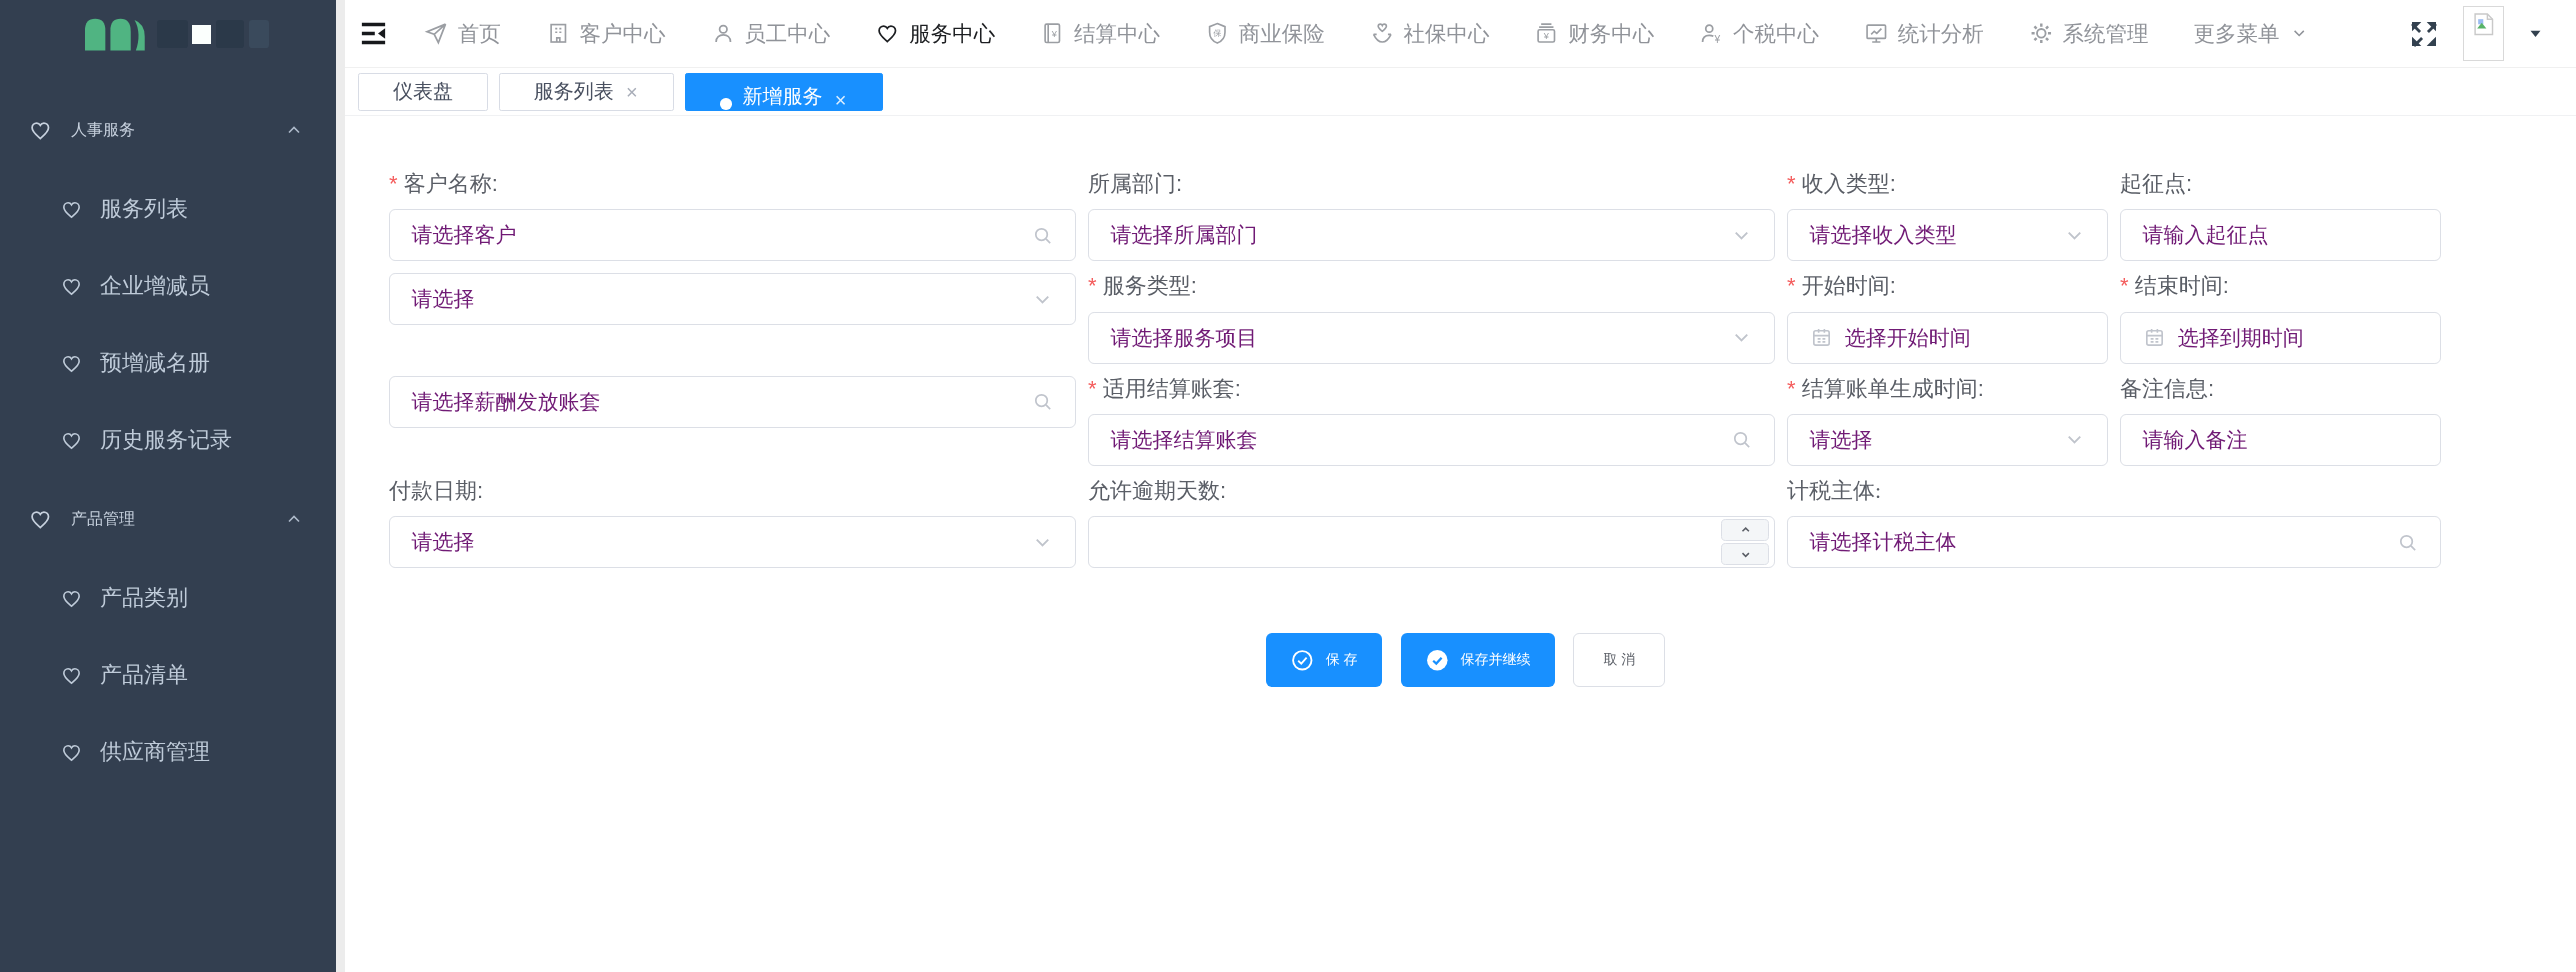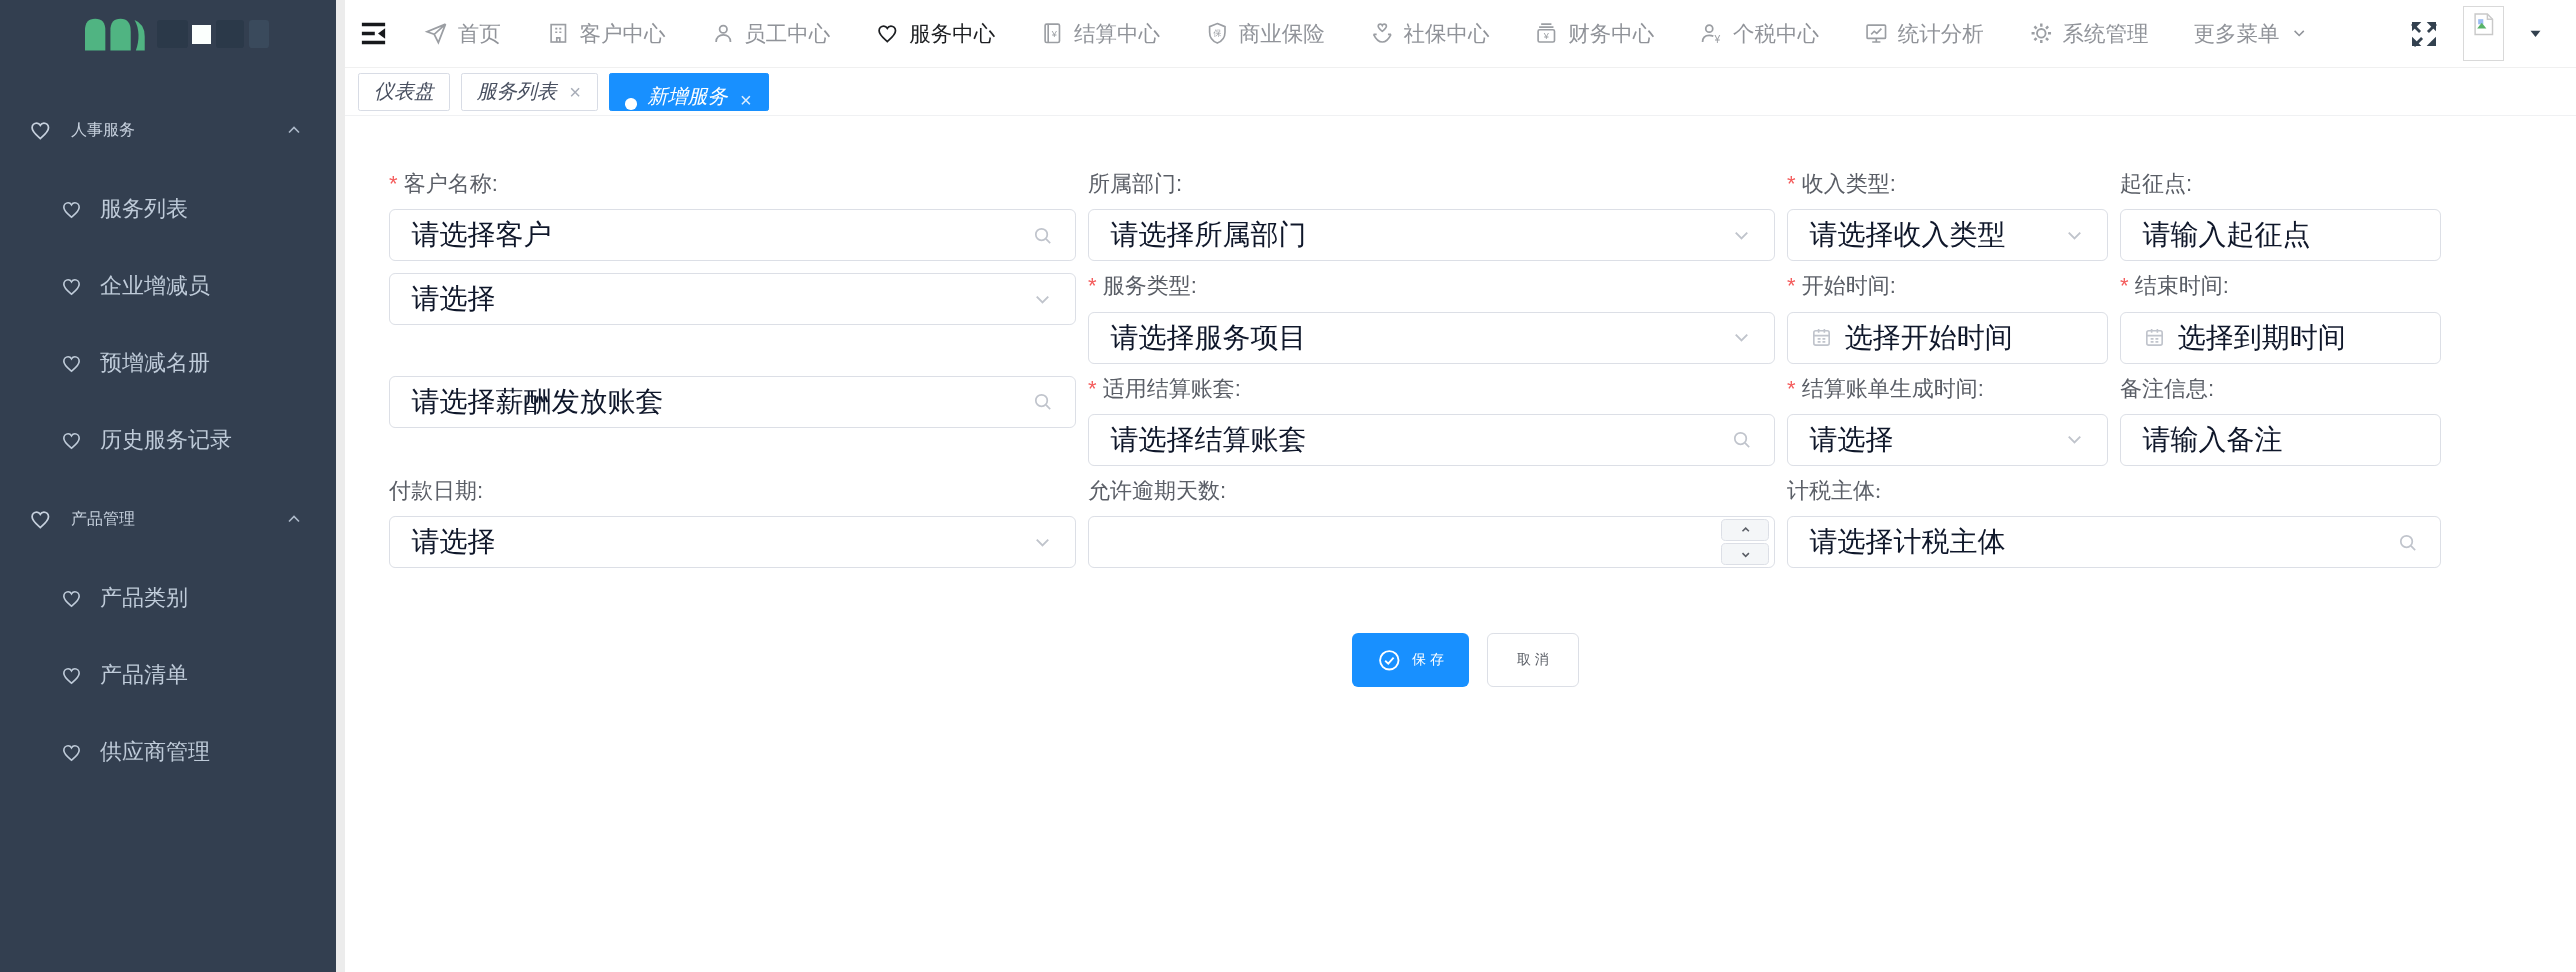--- a/index.html
+++ b/index.html
@@ -42,40 +42,40 @@
   .nav-right { margin-left:auto; display:flex; align-items:center; gap:23px; }
   .fullscreen-btn { width:32px; height:32px; color:#33414f; cursor:pointer; }
   .avatar-box { width:41px; height:55px; border:0.8px solid #d9d9d9; background:#fff;
     display:flex; justify-content:center; align-items:flex-start; padding-top:4.6px; cursor:pointer; }
   .avatar-box .b-img { width:24.6px; height:24.6px; }
   .user-caret { width:17px; height:17px; color:#33414f; cursor:pointer; }
 
   
   .tabbar { height:48px; display:flex; align-items:center; gap:10.8px; padding-left:14px;
     border-bottom:1.5px solid #f0f1f3; background:#fff; }
-  .tab { height:38px; display:flex; align-items:center; gap:10.8px; padding:0 15px;
+  .tab { height:38px; display:flex; align-items:center; gap:10.8px; padding:0 34px;
     border:1.5px solid #d8dce5; background:#fff; color:#495060; font-size:20px;
-    border-radius:2.3px; cursor:pointer; white-space:nowrap;font-style:italic; }
+    border-radius:2.3px; cursor:pointer; white-space:nowrap; }
   .tab .tab-dot { display:none; width:11.5px; height:11.5px; border-radius:50%; background:#fff; }
   .tab .tab-close { font-size:20px; color:#a8adb8; line-height:1; padding:0 1.5px; cursor:pointer; }
   .tab.active { background:#1890ff; border-color:#1890ff; color:#fff;align-items:flex-end; }
   .tab.active .tab-dot { display:inline-block; }
   .tab.active .tab-close { color:rgba(255,255,255,0.85); }
 
   
   .form-area { padding:55px 34px 0 45px; }
   .form-grid { display:grid; grid-template-columns:687px 687px 321px 321px;
     column-gap:45px; row-gap:54px;gap:12px; }
   .field { }
   .field.span2 { grid-column: span 2; font-family: Liberation Serif, serif; }
   .fld-label { display:block; font-size:22px; color:#5a5e66; margin-bottom:12.3px; height:26px; line-height:26px; }
   .fld-label .req { color:#f45c5c; margin-right:6.1px; }
   .ctrl { height:52px; border:1.5px solid #dcdfe6; border-radius:6.1px; background:#fff;
     display:flex; align-items:center; padding:0 21.5px; cursor:pointer; overflow:hidden; }
-  .ctrl .ph { font-size:28px; color:#0f172a; white-space:nowrap; }
+  .ctrl .ph { font-size:21px; color:#701a75; white-space:nowrap; }
   .ctrl .trail { margin-left:auto; width:23px; height:23px; color:#c0c4cc; }
   .ctrl .lead { width:23px; height:23px; color:#c0c4cc; margin-right:12.3px; }
   .ctrl.number { padding:0 4.6px 0 21.5px; }
   .stepper { margin-left:auto; display:flex; flex-direction:column; gap:2.3px; }
   .step-btn { width:48px; height:22px; background:#f4f6f8; border:1.5px solid #dcdfe6;
     border-radius:4.6px; display:flex; align-items:center; justify-content:center;
     color:#5a5e66; cursor:pointer; }
   .step-btn .icon { width:15.4px; height:15.4px; }
 
   
@@ -536,19 +536,28 @@
     <div class="actions">
       <button class="btn primary">
         <span class="icon b-icon">
           <svg viewBox="0 0 24 24" fill="none" stroke="currentColor" stroke-width="1.8">
             <circle cx="12" cy="12" r="9"></circle>
               <polyline points="8,12.4 11,15.2 16.2,9.4"></polyline>
           </svg>
         </span>
         <span>保 存</span>
       </button>
+      <button class="btn primary">
+        <span class="icon b-icon">
+          <svg viewBox="0 0 24 24">
+            <circle cx="12" cy="12" r="10" fill="#fff"></circle>
+            <polyline points="8,12.4 11,15.2 16.2,9.4" fill="none" stroke="#1890ff" stroke-width="2.2"></polyline>
+          </svg>
+        </span>
+        <span>保存并继续</span>
+      </button>
       <button class="btn plain">
         <span>取 消</span>
       </button>
     </div>
   </main>
 </div>
 
 
 </body></html>

